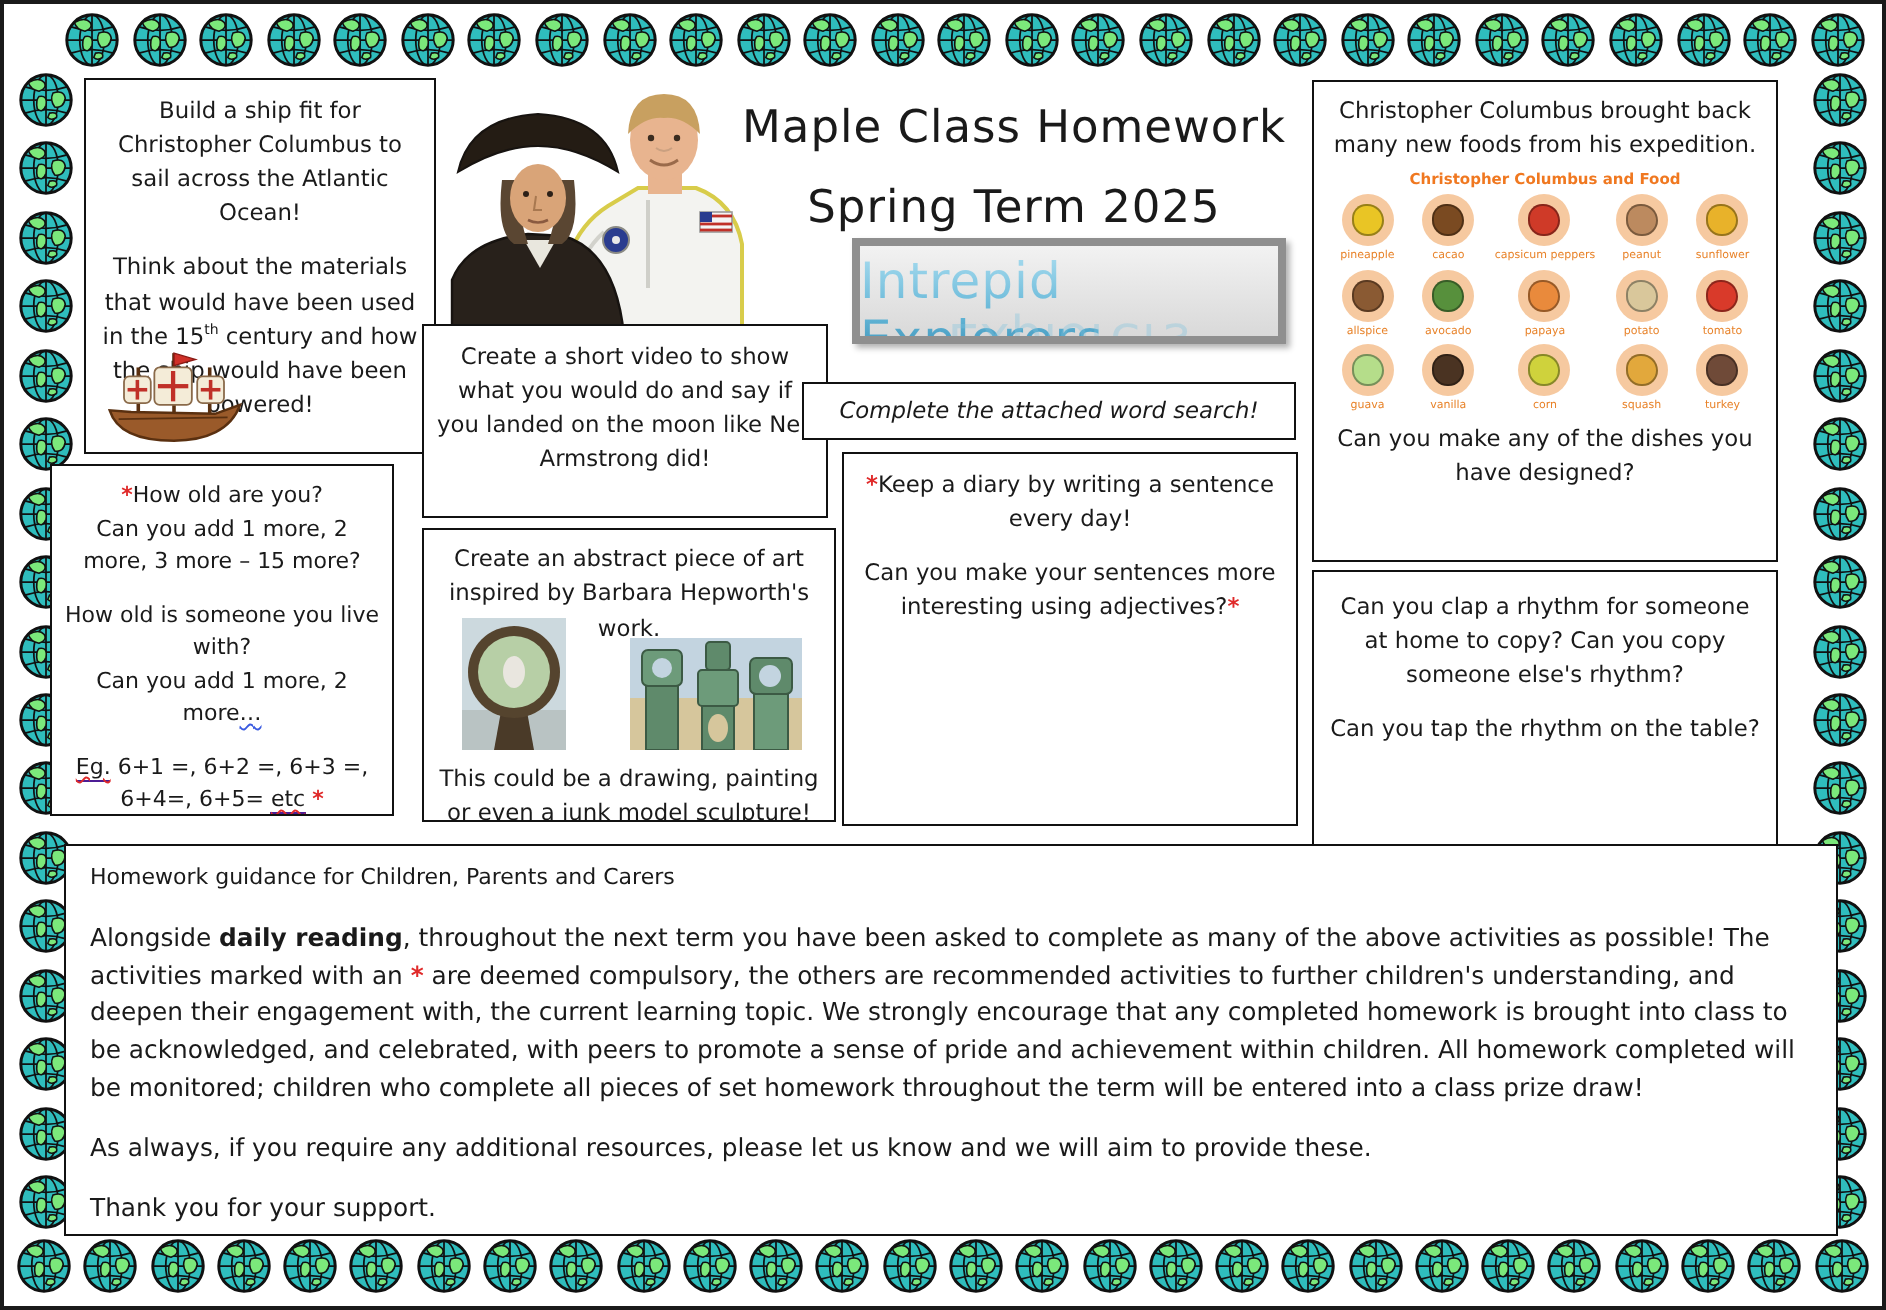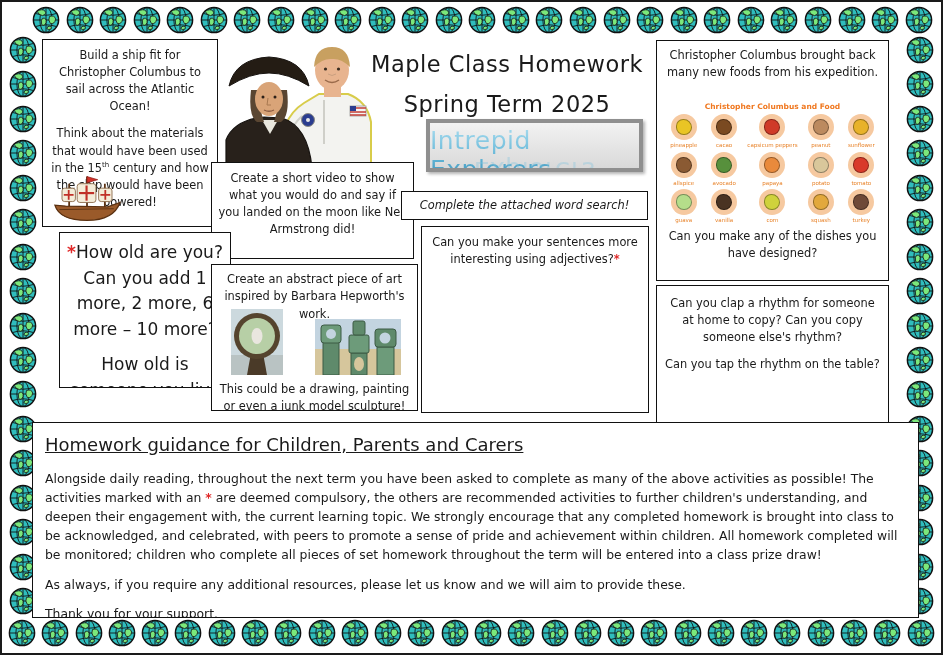--- a/index.html
+++ b/index.html
@@ -35,21 +35,21 @@
     z-index: 2;
     overflow: hidden;
   }
   .abox p { margin-bottom: 10px; }
   .abox p:last-child { margin-bottom: 0; }
   .star { color: #e02a2a; font-weight: bold; }
 
   .box-ship  { left: 40px;  top: 37px;  width: 176px; height: 188px; }
   .box-video { left: 209px; top: 160px; width: 203px; height: 97px; }
   .box-wordsearch { left: 399px; top: 189px; width: 247px; height: 29px; padding: 5px 4px; font-style: italic; }
-  .box-age   { left: 57px;  top: 230px; width: 172px; height: 156px; font-size: 17px; }
+  .box-age   { left: 23px;  top: 230px; width: 172px; height: 176px; font-size: 11px; }
   .box-art   { left: 209px; top: 262px; width: 207px; height: 147px; padding-top: 6px; }
   .box-diary { left: 419px; top: 224px; width: 228px; height: 187px; }
   .box-food  { left: 654px; top: 38px;  width: 233px; height: 241px; padding-top: 6px; }
   .box-rhythm{ left: 654px; top: 283px; width: 233px; height: 144px; padding-top: 9px; }
 
   .ship-art { position: absolute; left: 8px; bottom: 3px; }
 
   
   .titles { position: absolute; left: 330px; top: 42px; width: 350px; text-align: center; z-index: 2; }
   .titles .t1, .titles .t2 { font-size: 22.5px; letter-spacing: 0.5px; line-height: 40px; }
@@ -81,39 +81,39 @@
   .wavy-red  { text-decoration: underline wavy #e02a2a 1px; border-bottom: 1px solid #4c1d95; }
   .wavy-blue { text-decoration: underline wavy #3a5ae0 1px; }
 
   
   .art-row { position: relative; height: 70px; margin: 2px 4px 4px; }
   .art-row .work-label { position: absolute; left: 50%; transform: translateX(-50%); top: -1px; }
   .sculpture1 { position: absolute; left: 9px; top: 2px; }
   .sculpture2 { position: absolute; right: 6px; top: 12px; }
 
   
-  .food-image { margin: 20px auto 4px; width: 212px; }
+  .food-image { margin: 3px auto 4px; width: 212px; }
   .food-title { font-size: 7.5px; font-weight: bold; color: #f07820; margin-bottom: 2px; }
   .food-grid { display: grid; grid-template-columns: repeat(5, 1fr); gap: 2px 6px; }
   .food-cell { display: flex; flex-direction: column; align-items: center; }
   .food-circle { width: 26px; height: 26px; border-radius: 50%; background: #f6c9a0;
                  display: flex; align-items: center; justify-content: center; }
   .food-blob { width: 16px; height: 16px; border-radius: 46% 54% 50% 50%; border: 1px solid rgba(0,0,0,0.35); }
   .food-label { font-size: 5.5px; color: #e8832a; margin-top: 1px; white-space: nowrap; }
 
   
   .guidance {
     position: absolute; left: 30px; top: 420px; width: 887px; height: 196px;
     border: 1.6px solid #111; background: #fff; z-index: 2;
     padding: 8px 12px; font-size: 12.4px; line-height: 1.52; text-align: left;
     overflow: hidden;
   }
-  .guidance h2 { font-size: 18px; font-weight: normal; text-decoration: underline; margin-bottom: 12px; }
+  .guidance h2 { font-size: 11px; font-weight: normal; margin-bottom: 12px; }
   .guidance p { margin-bottom: 11px; }
-  .bold { font-weight: normal; }
+  .bold { font-weight: bold; }
   sup { font-size: 7px; }
 </style>
 </head>
 <body>
 
 <div class="page">
 
   <div class="globes globes-top">
       <svg width="28" height="28" viewBox="0 0 32 32">
     <circle cx="16" cy="16" r="14.4" fill="#2fbdbd" stroke="#111" stroke-width="1.7"></circle>
@@ -1254,21 +1254,21 @@
 
   <div class="abox box-video">
     <p>Create a short video to show what you would do and say if you landed on the moon like Neil Armstrong did!</p>
   </div>
 
   <div class="abox box-wordsearch">
     <span>Complete the attached word search!</span>
   </div>
 
   <div class="abox box-age">
-    <p><span class="star">*</span><span>How old are you?</span><br><span>Can you add 1 more, 2 more, 6 more – 10 more?</span></p>
+    <p><span class="star">*</span><span>How old are you?</span><br><span>Can you add 1 more, 2 more, 3 more – 15 more?</span></p>
     <p><span>How old is someone you live with?</span><br><span>Can you add 1 more, 2 more</span><span class="wavy-blue">…</span></p>
     <p><span class="wavy-red">Eg.</span><span> 6+1 =, 6+2 =, 6+3 =,</span><br><span>6+4=, 6+5= </span><span class="wavy-red">etc</span> <span class="star">*</span></p>
   </div>
 
   <div class="abox box-art">
     <p style="margin-bottom:2px">Create an abstract piece of art inspired by Barbara Hepworth's</p>
     <div class="art-row">
       <span class="work-label">work.</span>
       <svg class="sculpture1" width="52" height="66" viewBox="0 0 52 66">
         <rect width="52" height="66" fill="#ccd9de"></rect>
@@ -1290,20 +1290,21 @@
         <rect x="38" y="2" width="12" height="14" rx="2" fill="#5f8a6b" stroke="#3c5a44" stroke-width="1"></rect>
         <rect x="62" y="28" width="17" height="28" fill="#6d9b7a" stroke="#3c5a44" stroke-width="1"></rect>
         <rect x="60" y="10" width="21" height="18" rx="3" fill="#5f8a6b" stroke="#3c5a44" stroke-width="1"></rect>
         <circle cx="70" cy="19" r="5.5" fill="#c3d4e0"></circle>
       </svg>
     </div>
     <p>This could be a drawing, painting or even a junk model sculpture!</p>
   </div>
 
   <div class="abox box-diary">
+    <p><span class="star">*</span><span>Keep a diary by writing a sentence every day!</span></p>
     <p><span>Can you make your sentences more interesting using adjectives?</span><span class="star">*</span></p>
   </div>
 
   <div class="abox box-food">
     <p style="margin-bottom:0">Christopher Columbus brought back many new foods from his expedition.</p>
     <div class="food-image">
       <div class="food-title">Christopher Columbus and Food</div>
       <div class="food-grid">
           <div class="food-cell">
             <div class="food-circle">

